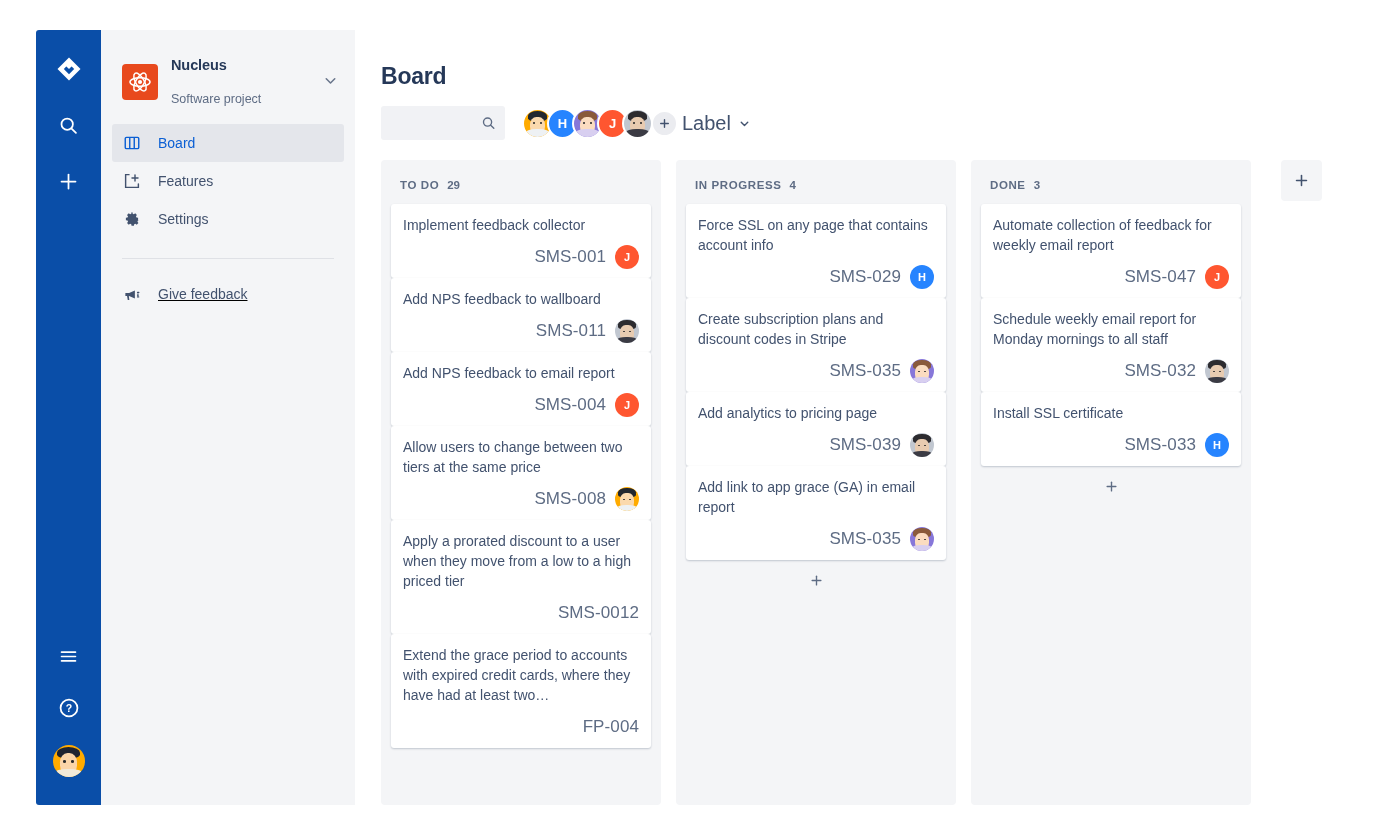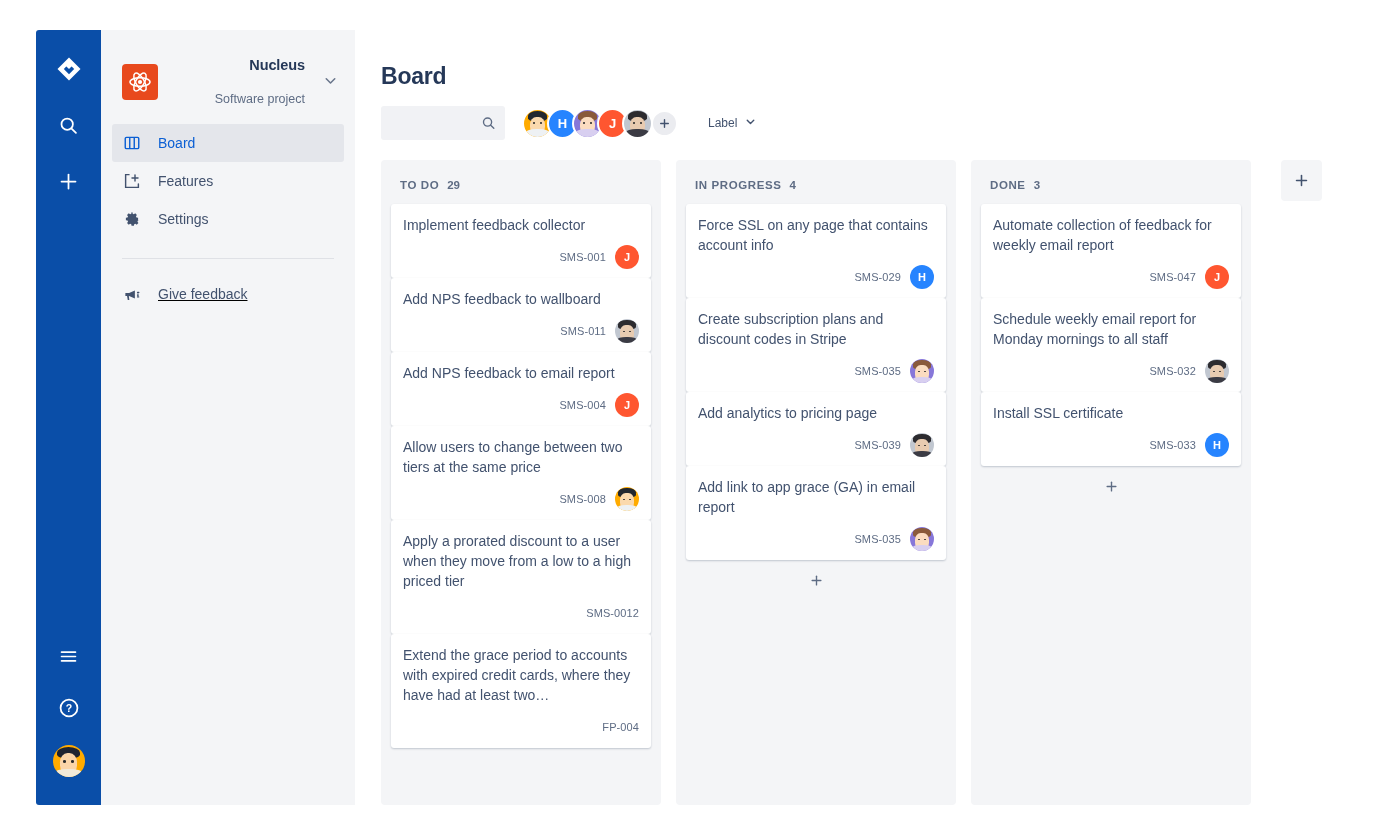--- a/index.html
+++ b/index.html
@@ -52,21 +52,21 @@
     padding: 26px 16px 0 21px;
     gap: 13px;
   }
   .proj-logo {
     width: 36px; height: 36px;
     border-radius: 4px;
     background: #e8491d;
     display: flex; align-items: center; justify-content: center;
     flex: 0 0 auto;
   }
-  .proj-text { flex: 1 1 auto; min-width: 0; text-align: right; }
+  .proj-text { flex: 1 1 auto; min-width: 0; }
   .proj-name {
     font-size: 14.5px; font-weight: bold; color: #253858;
     line-height: 18px; letter-spacing: -0.1px;
   }
   .proj-sub {
     font-size: 12.5px; color: #5e6c84;
     line-height: 17px; margin-top: 17px;
   }
   .proj-chev { flex: 0 0 auto; color: #6b778c; padding-left: 4px; }
 
@@ -143,23 +143,22 @@
   .av-add {
     width: 27px; height: 27px; border-radius: 50%;
     background: #ebecf0; color: #42526e;
     margin-left: -2px;
     display: flex; align-items: center; justify-content: center;
     border: 2px solid #ffffff;
     flex: 0 0 auto;
   }
 
   .label-btn {
-    margin-left: 26px;
     display: flex; align-items: center; gap: 7px;
-    font-size: 12px; color: #42526e;
+    font-size: 20px; color: #42526e;
     height: 30px; padding: 0 4px;
     border-radius: 3px;
   }
 
   
   .columns {
     display: flex;
     margin-top: 20px;
     gap: 15px;
     align-items: flex-start;
@@ -192,21 +191,21 @@
     font-size: 14px; color: #42526e;
     line-height: 20px;
   }
   .card-foot {
     display: flex; align-items: center; justify-content: flex-end;
     gap: 9px;
     margin-top: 10px;
     min-height: 24px;
   }
   .card-key {
-    font-size: 11px; color: #5e6c84;
+    font-size: 17px; color: #5e6c84;
     letter-spacing: 0.1px;
   }
   .card-av {
     width: 24px; height: 24px; border-radius: 50%;
     overflow: hidden; position: relative;
     display: flex; align-items: center; justify-content: center;
     font-size: 11px; font-weight: bold; color: #ffffff;
     flex: 0 0 auto;
   }
 

